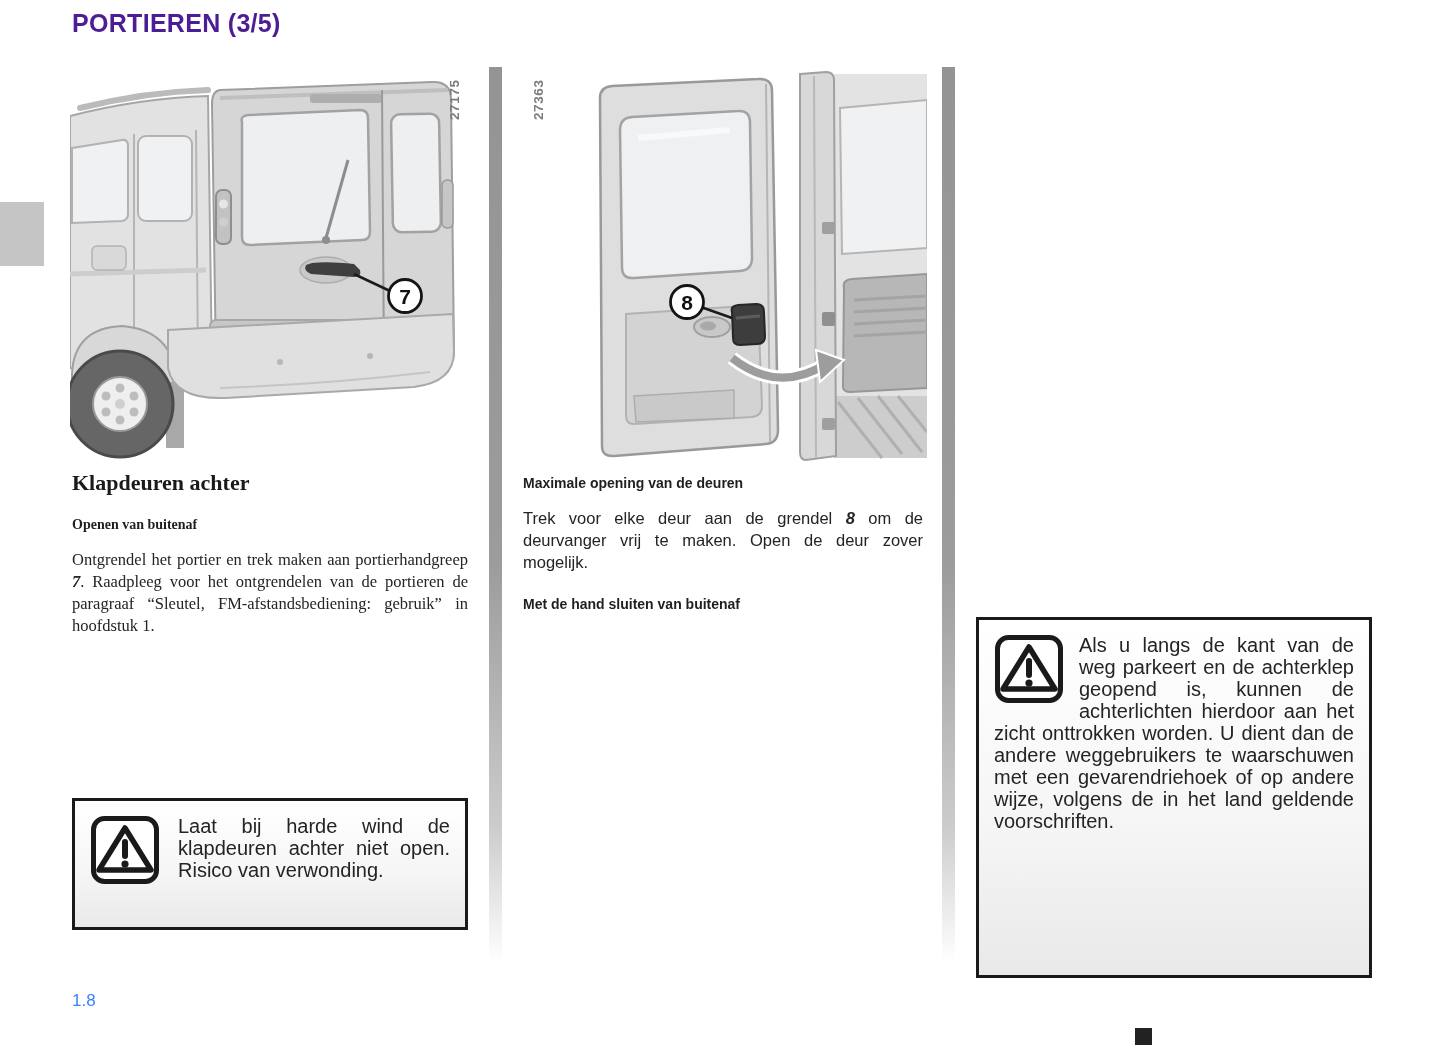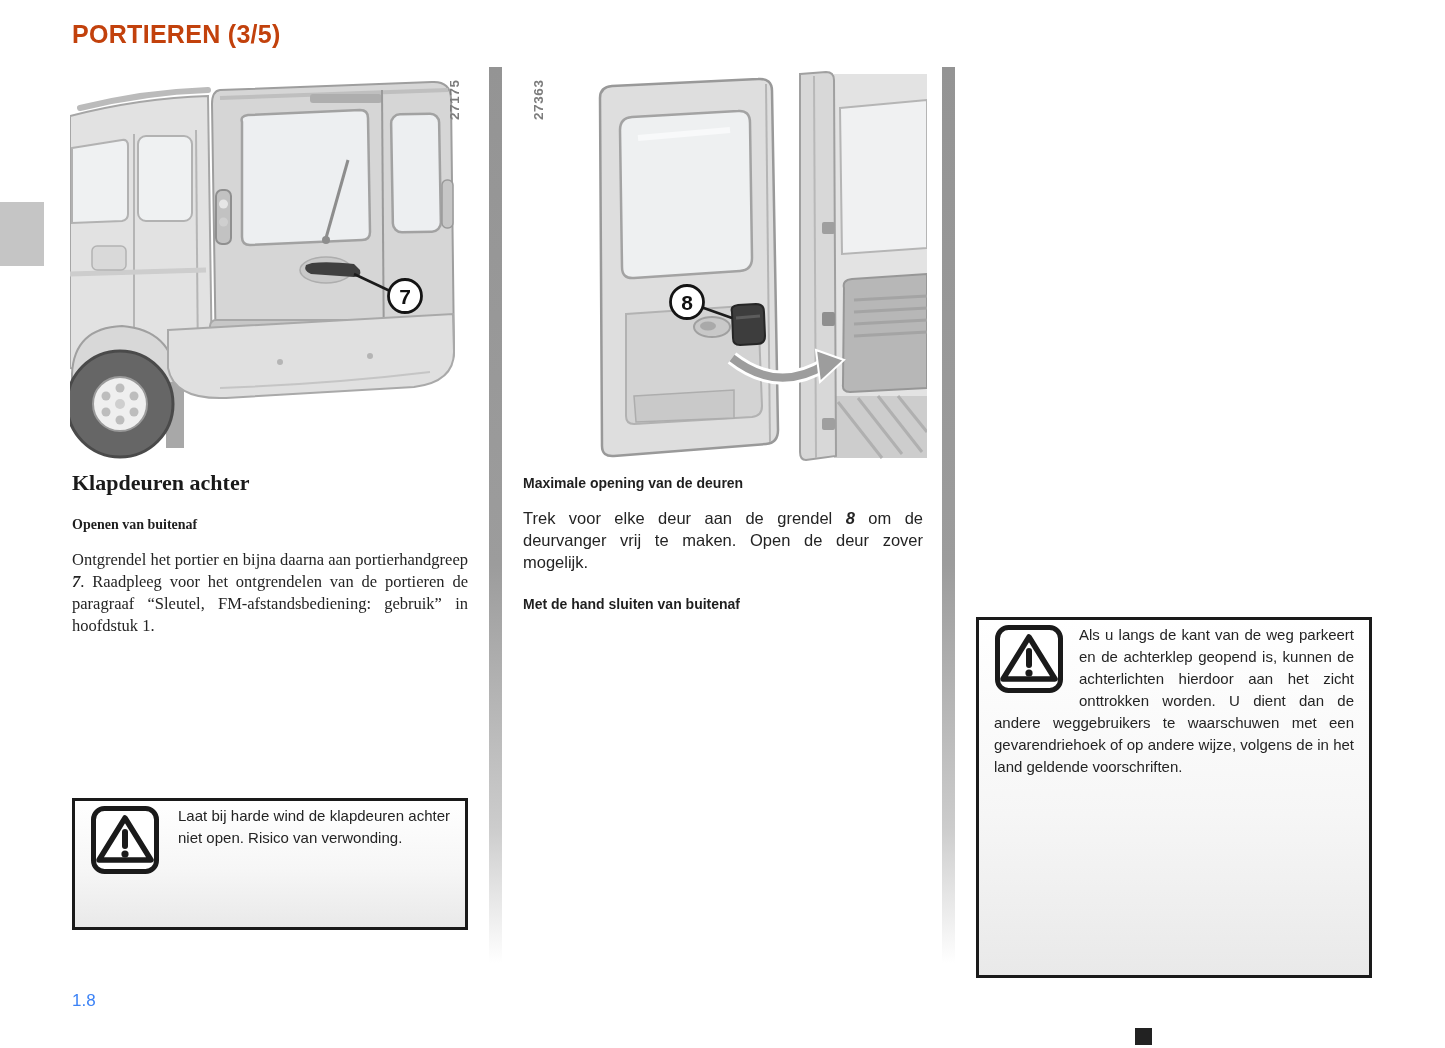--- a/index.html
+++ b/index.html
@@ -3,22 +3,22 @@
 <meta charset="utf-8">
 <style>
   * { box-sizing: border-box; }
   html,body { margin:0; padding:0; }
   body {
     width:1445px; height:1048px; position:relative; overflow:hidden;
     background:#ffffff; color:#242424;
     font-family:"Liberation Sans", sans-serif;
   }
   .page-title {
-    position:absolute; left:72px; top:20px;
-    font-size:25px; font-weight:bold; color:#c2410c; letter-spacing:.3px;
+    position:absolute; left:72px; top:9px;
+    font-size:25px; font-weight:bold; color:#4c1d95; letter-spacing:.3px;
   }
   .side-tab { position:absolute; left:0; top:202px; width:44px; height:64px; background:#c5c5c5; }
 
   .divider {
     position:absolute; top:67px; width:13px; height:905px;
     background:linear-gradient(180deg,#949494 0%,#9c9c9c 55%,#cccccc 84%,#ffffff 99%);
   }
   #divider1 { left:489px; }
   #divider2 { left:942px; }
 
@@ -38,21 +38,21 @@
   .text-col h2 { font-size:22px; font-weight:bold; color:#1a1a1a; margin:0 0 20px 0; text-align:left; }
   .text-col h3 { font-size:14px; font-weight:bold; color:#1f1f1f; margin:0 0 13px 0; text-align:left; }
   .text-col p  { margin:0 0 20px 0; }
   #col-mid h3.second { margin-top:16px; }
   #col-mid p.tight { margin-bottom:14px; }
   .ref { font-weight:bold; font-style:italic; }
 
   .warning-box {
     position:absolute; border:3px solid #1a1a1a;
     background:linear-gradient(180deg,#ffffff 0%,#f6f6f6 55%,#e9e9e9 100%);
-    padding:4px 15px; text-align:justify; font-size:15px; line-height:22px; color:#242424;
+    padding:14px 15px; text-align:justify; font-size:20px; line-height:22px; color:#242424;
   }
   #warn-left  { left:72px;  top:798px; width:396px; height:132px; }
   #warn-right { left:976px; top:617px; width:396px; height:361px; }
   .warn-icon { width:70px; height:70px; float:left; }
   #warn-left  .warn-icon { margin-right:18px; }
   #warn-right .warn-icon { margin-right:15px; margin-bottom:17px; }
   #warn-left .warn-text { margin-left:88px; }
 
   .page-number { position:absolute; left:72px; top:991px; font-size:17px; color:#3b82f6; }
   .end-marker  { position:absolute; left:1135px; top:1028px; width:17px; height:17px; background:#222222; }
@@ -151,21 +151,21 @@
   </svg>
 </figure>
 <div class="fig-code" id="code2">27363</div>
 
 <div class="divider" id="divider1"></div>
 <div class="divider" id="divider2"></div>
 
 <section class="text-col" id="col-left">
   <h2>Klapdeuren achter</h2>
   <h3>Openen van buitenaf</h3>
-  <p><span>Ontgrendel het portier en bijna daarna aan portierhandgreep </span><span class="ref">7</span><span>. Raadpleeg voor het ontgrendelen van de portieren de paragraaf “Sleutel, FM-afstandsbediening: gebruik” in hoofdstuk 1.</span></p>
+  <p><span>Ontgrendel het portier en trek maken aan portierhandgreep </span><span class="ref">7</span><span>. Raadpleeg voor het ontgrendelen van de portieren de paragraaf “Sleutel, FM-afstandsbediening: gebruik” in hoofdstuk 1.</span></p>
 </section>
 
 <section class="text-col" id="col-mid">
   <h3>Maximale opening van de deuren</h3>
   <p><span>Trek voor elke deur aan de grendel </span><span class="ref">8</span><span> om de deurvanger vrij te maken. Open de deur zover mogelijk.</span></p>
   <h3 class="second">Met de hand sluiten van buitenaf</h3>
 </section>
 
 <aside class="warning-box" id="warn-left">
   <svg class="warn-icon" viewBox="0 0 70 70">

